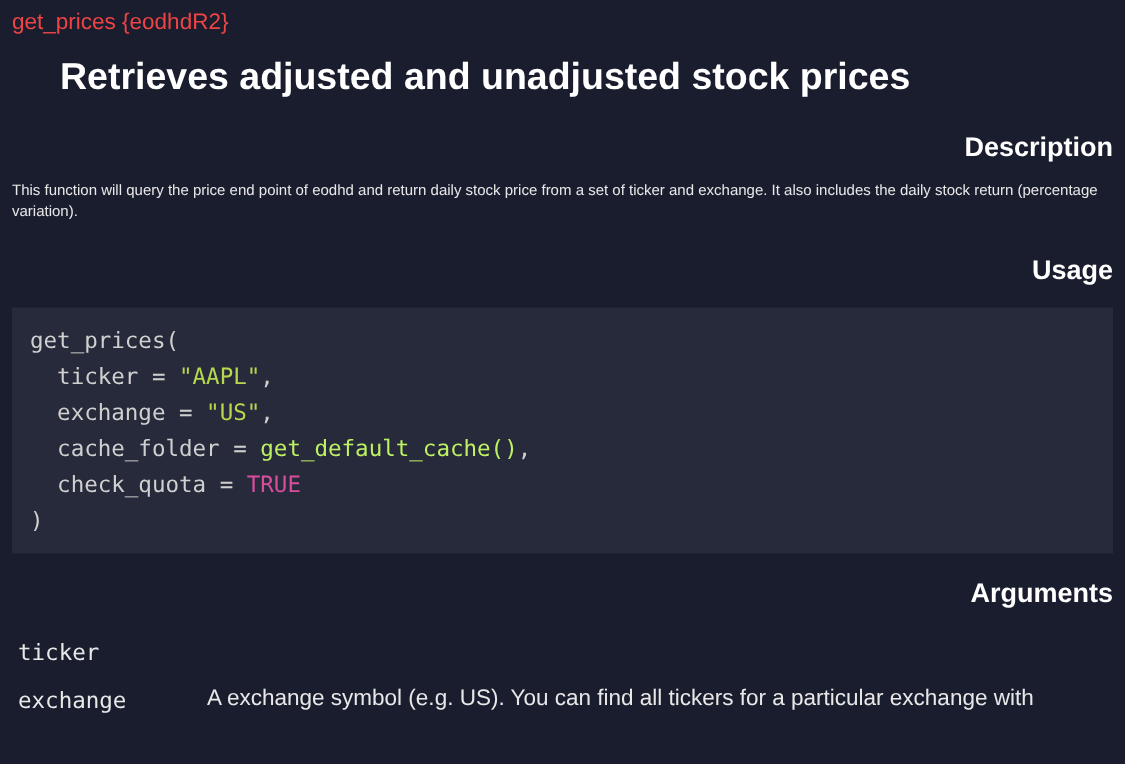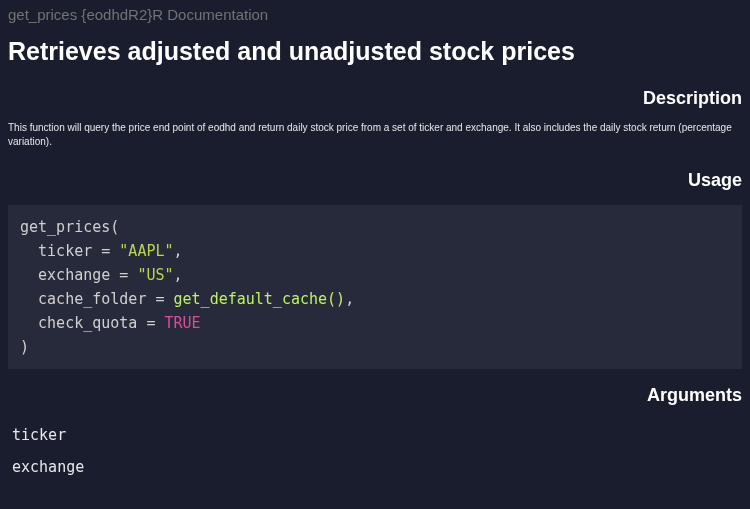--- a/index.html
+++ b/index.html
@@ -10,29 +10,31 @@
     body {
       background-color: #1a1d2e;
       color: #e8e8e8;
       font-family: Arial, Helvetica, sans-serif;
       width: 750px;
       height: 509px;
       overflow: hidden;
     }
     .header-row {
       display: flex;
+      justify-content: space-between;
       padding: 6px 8px 4px 8px;
       font-size: 15px;
-      color: #737373;
+      color: #ef4444;
     }
     .main-title {
       font-size: 25px;
       font-weight: bold;
       padding: 10px 20px 14px 8px;
       color: #ffffff;
+      margin-left: 32px;
     }
     .section-heading {
       font-size: 18px;
       font-weight: bold;
       padding: 8px 8px 6px 8px;
       color: #ffffff;
       text-align: right;
     }
     .description-text {
       font-size: 10px;
@@ -83,21 +85,20 @@
     .link {
       text-decoration: underline;
       font-family: "DejaVu Sans Mono", Menlo, Consolas, monospace;
     }
   </style>
 </head>
 <body>
 
 <div class="header-row">
   <span>get_prices {eodhdR2}</span>
-  <span>R Documentation</span>
 </div>
 
 <h1 class="main-title">Retrieves adjusted and unadjusted stock prices</h1>
 
 <h2 class="section-heading">Description</h2>
 <p class="description-text">This function will query the price end point of eodhd and return daily stock price from a set of ticker and exchange. It also includes the daily stock return (percentage variation).</p>
 
 <h2 class="section-heading">Usage</h2>
 
 <div class="code-block"><span>get_prices</span><span>(</span>
@@ -108,14 +109,17 @@
 <span>)</span></div>
 
 <h2 class="section-heading">Arguments</h2>
 
 <div class="args-table">
   <div class="args-row">
     <div class="arg-name">ticker</div>
   </div>
   <div class="args-row">
     <div class="arg-name">exchange</div>
+    <div class="arg-desc">
+      <span>A exchange symbol (e.g. US). You can find all tickers for a particular exchange with</span>
+    </div>
   </div>
 </div>
 
 </body></html>

